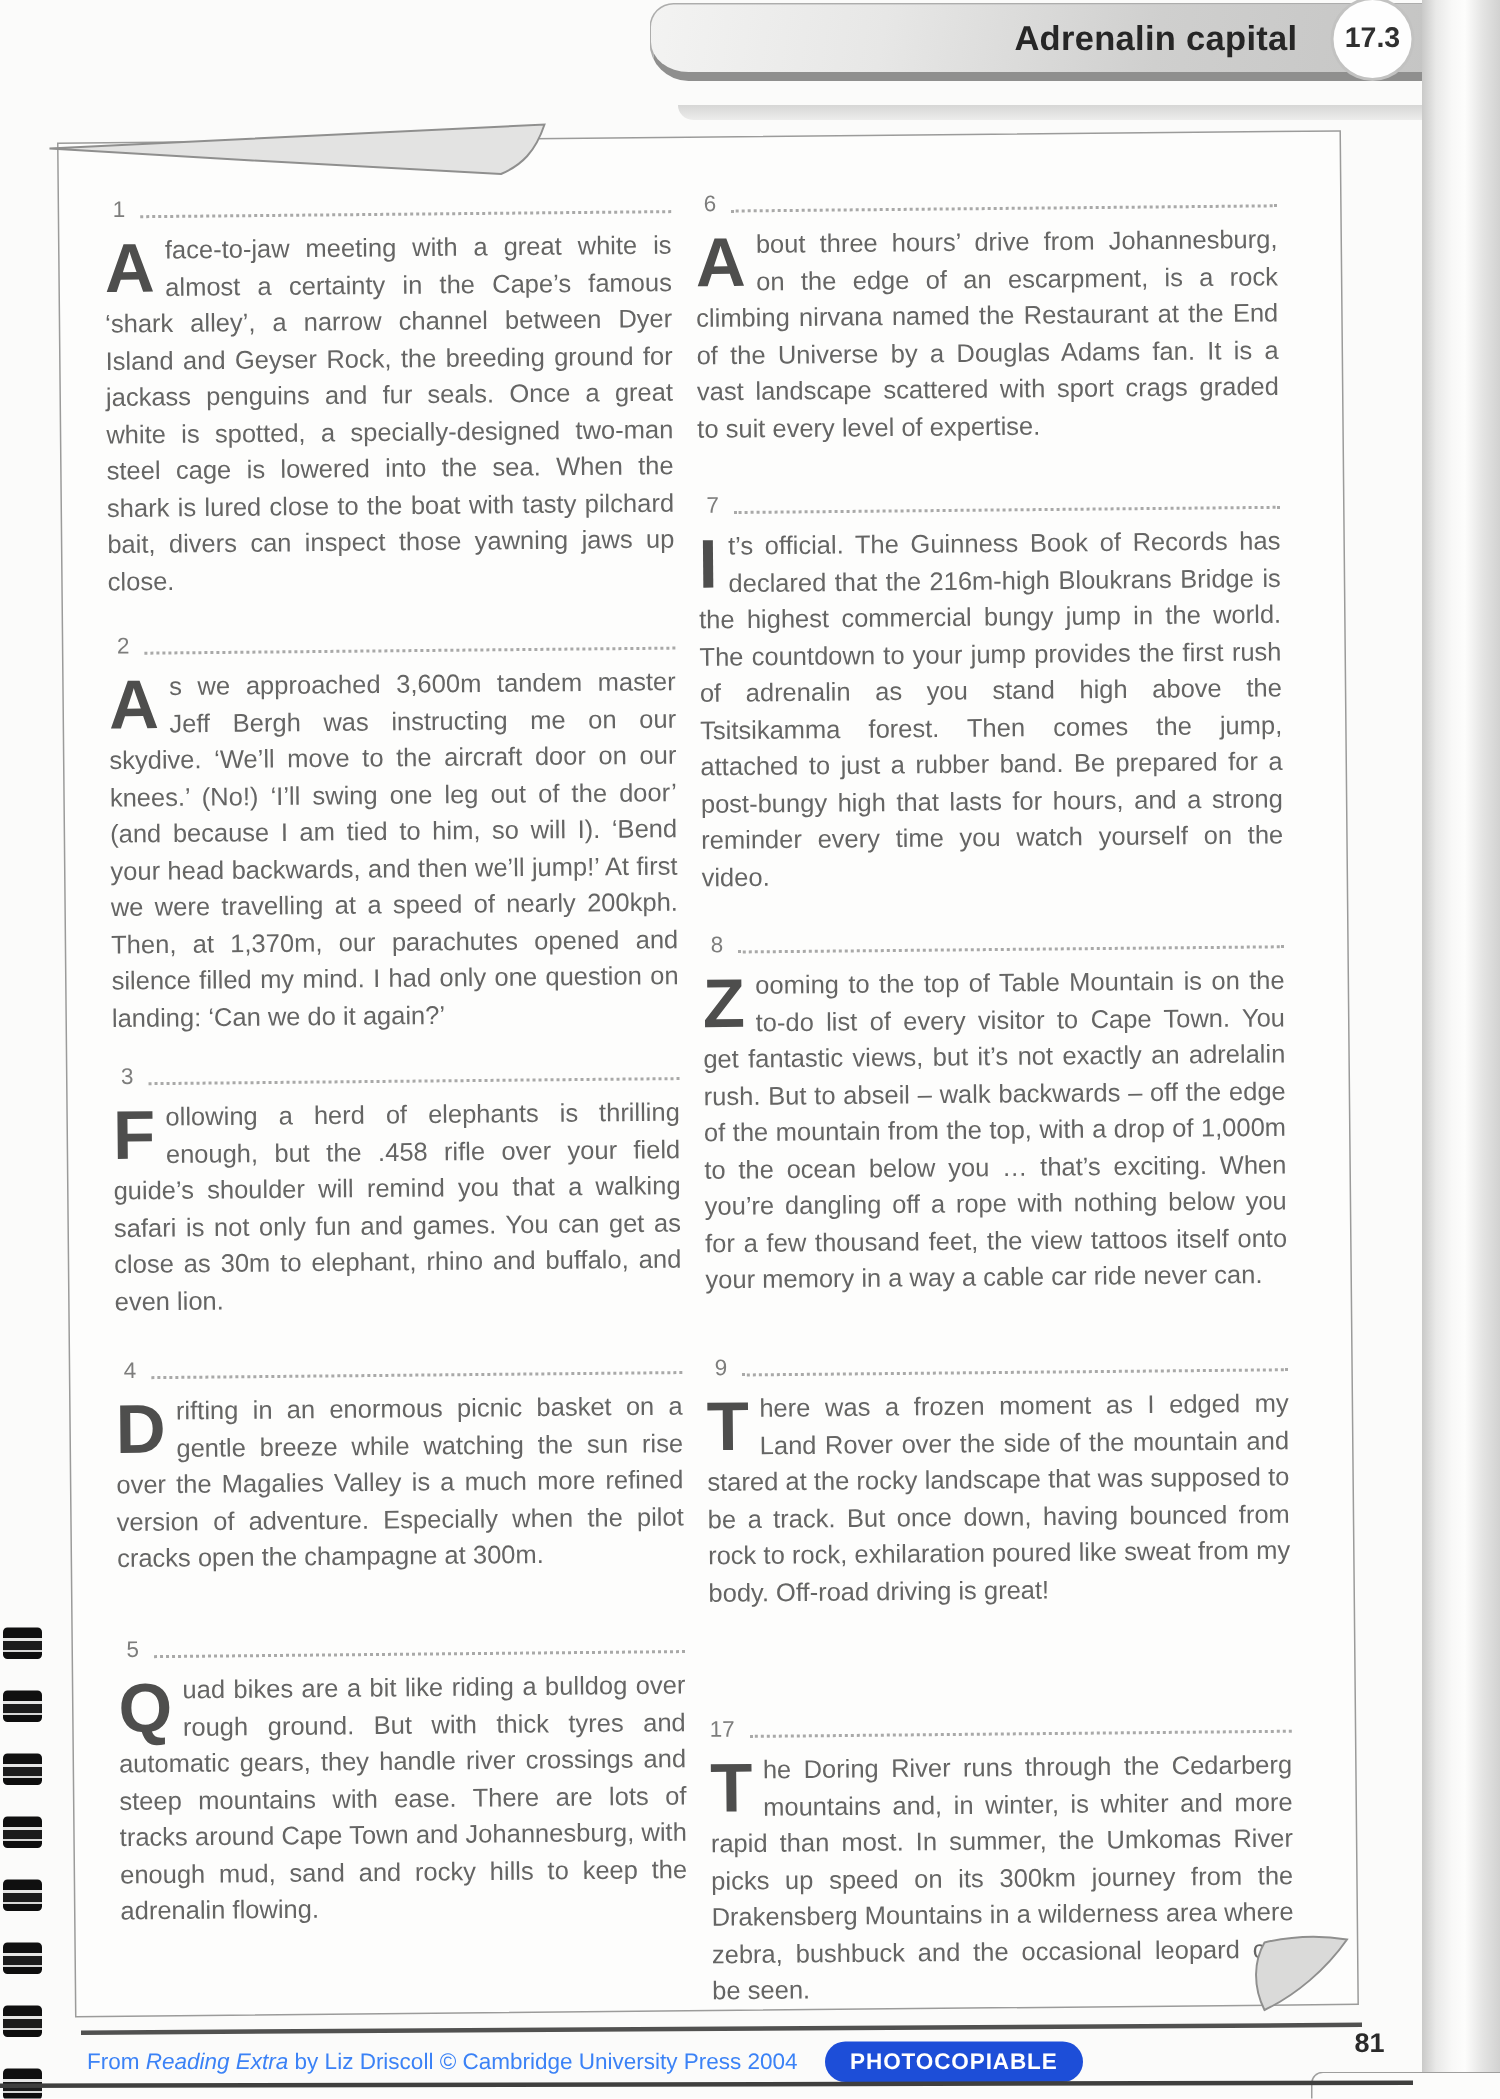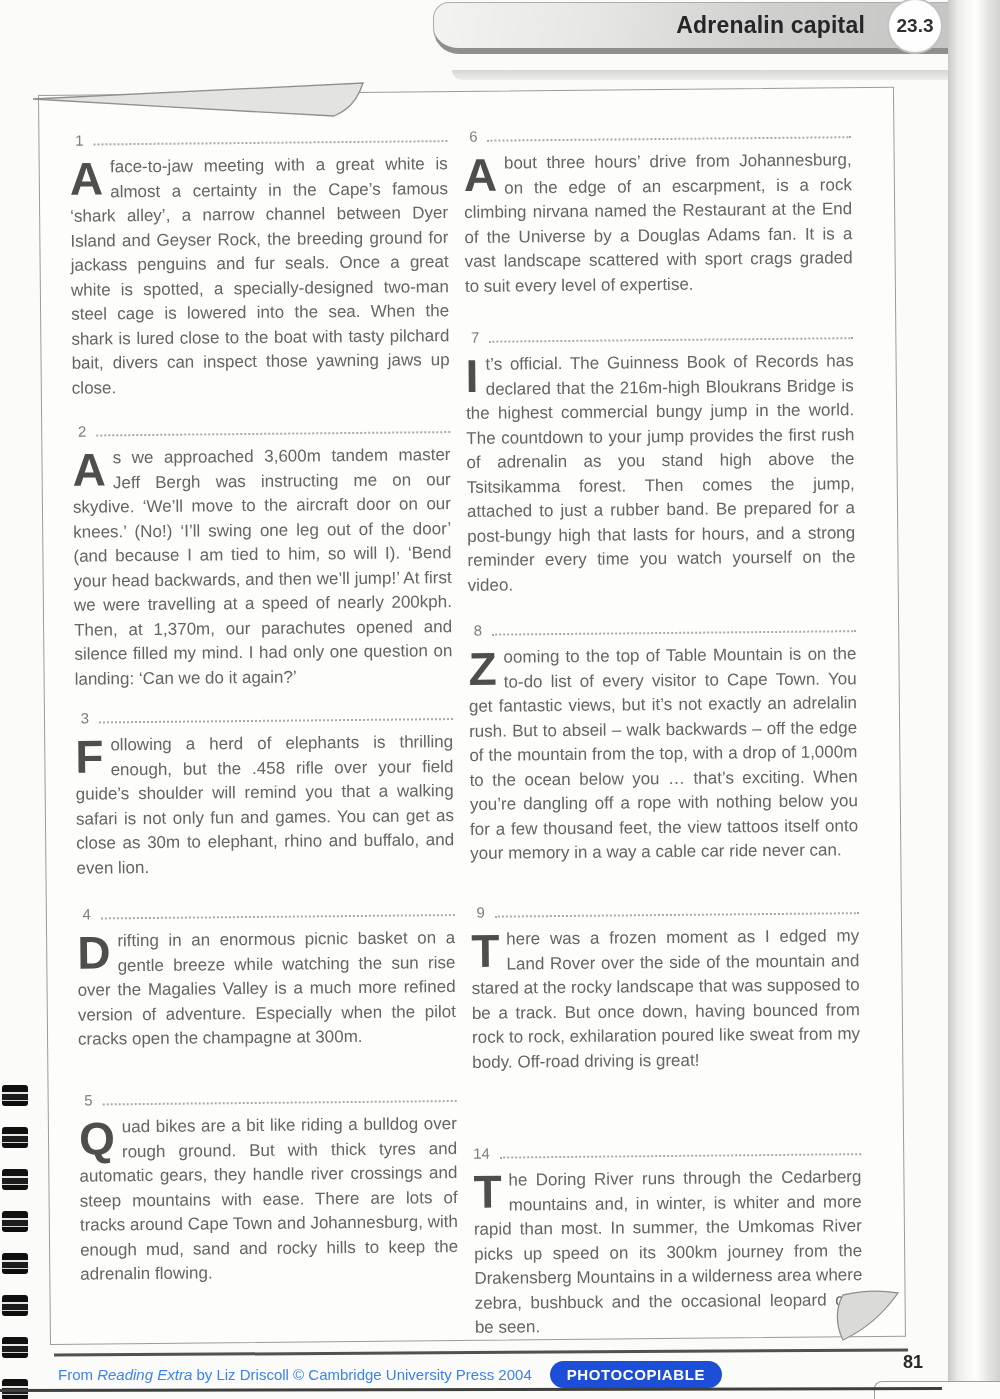--- a/index.html
+++ b/index.html
@@ -54,21 +54,21 @@
   .binding { position:absolute; left:2px; width:26px; height:21px; border-radius:3px;
     background:linear-gradient(180deg,#101010 0 34%,#e6e6e5 34% 44%,#1c1c1c 44% 70%,#d6d6d5 70% 78%,#0e0e0e 78% 100%); }
 </style>
 </head>
 <body>
 
 <div class="page">
 
   <div class="tab">
     <div class="tab-title">Adrenalin capital</div>
-    <div class="tab-badge">23.3</div>
+    <div class="tab-badge">17.3</div>
   </div>
   <div class="tab-underband"></div>
 
   <div class="scan-strip"></div>
 
   <div class="sheet">
 
     <div class="block col-l" style="top:36px">
       <div class="numrow">
         <span class="num">1</span>
@@ -154,21 +154,21 @@
         <span class="num">9</span>
         <span class="dotline"></span>
       </div>
       <div class="ptext">
         <span class="dropcap">T</span><span>here was a frozen moment as I edged my Land Rover over the side of the mountain and stared at the rocky landscape that was supposed to be a track. But once down, having bounced from rock to rock, exhilaration poured like sweat from my body. Off-road driving is great!</span>
       </div>
     </div>
 
     <div class="block col-r" style="top:1053px">
       <div class="numrow">
-        <span class="num">14</span>
+        <span class="num">17</span>
         <span class="dotline"></span>
       </div>
       <div class="ptext">
         <span class="dropcap">T</span><span>he Doring River runs through the Cedarberg mountains and, in winter, is whiter and more rapid than most. In summer, the Umkomas River picks up speed on its 300km journey from the Drakensberg Mountains in a wilderness area where zebra, bushbuck and the occasional leopard can be seen.</span>
       </div>
     </div>
 
   </div>
 
   <svg class="fold" style="left:30px; top:76px;" width="340" height="48" viewBox="0 0 340 48">

